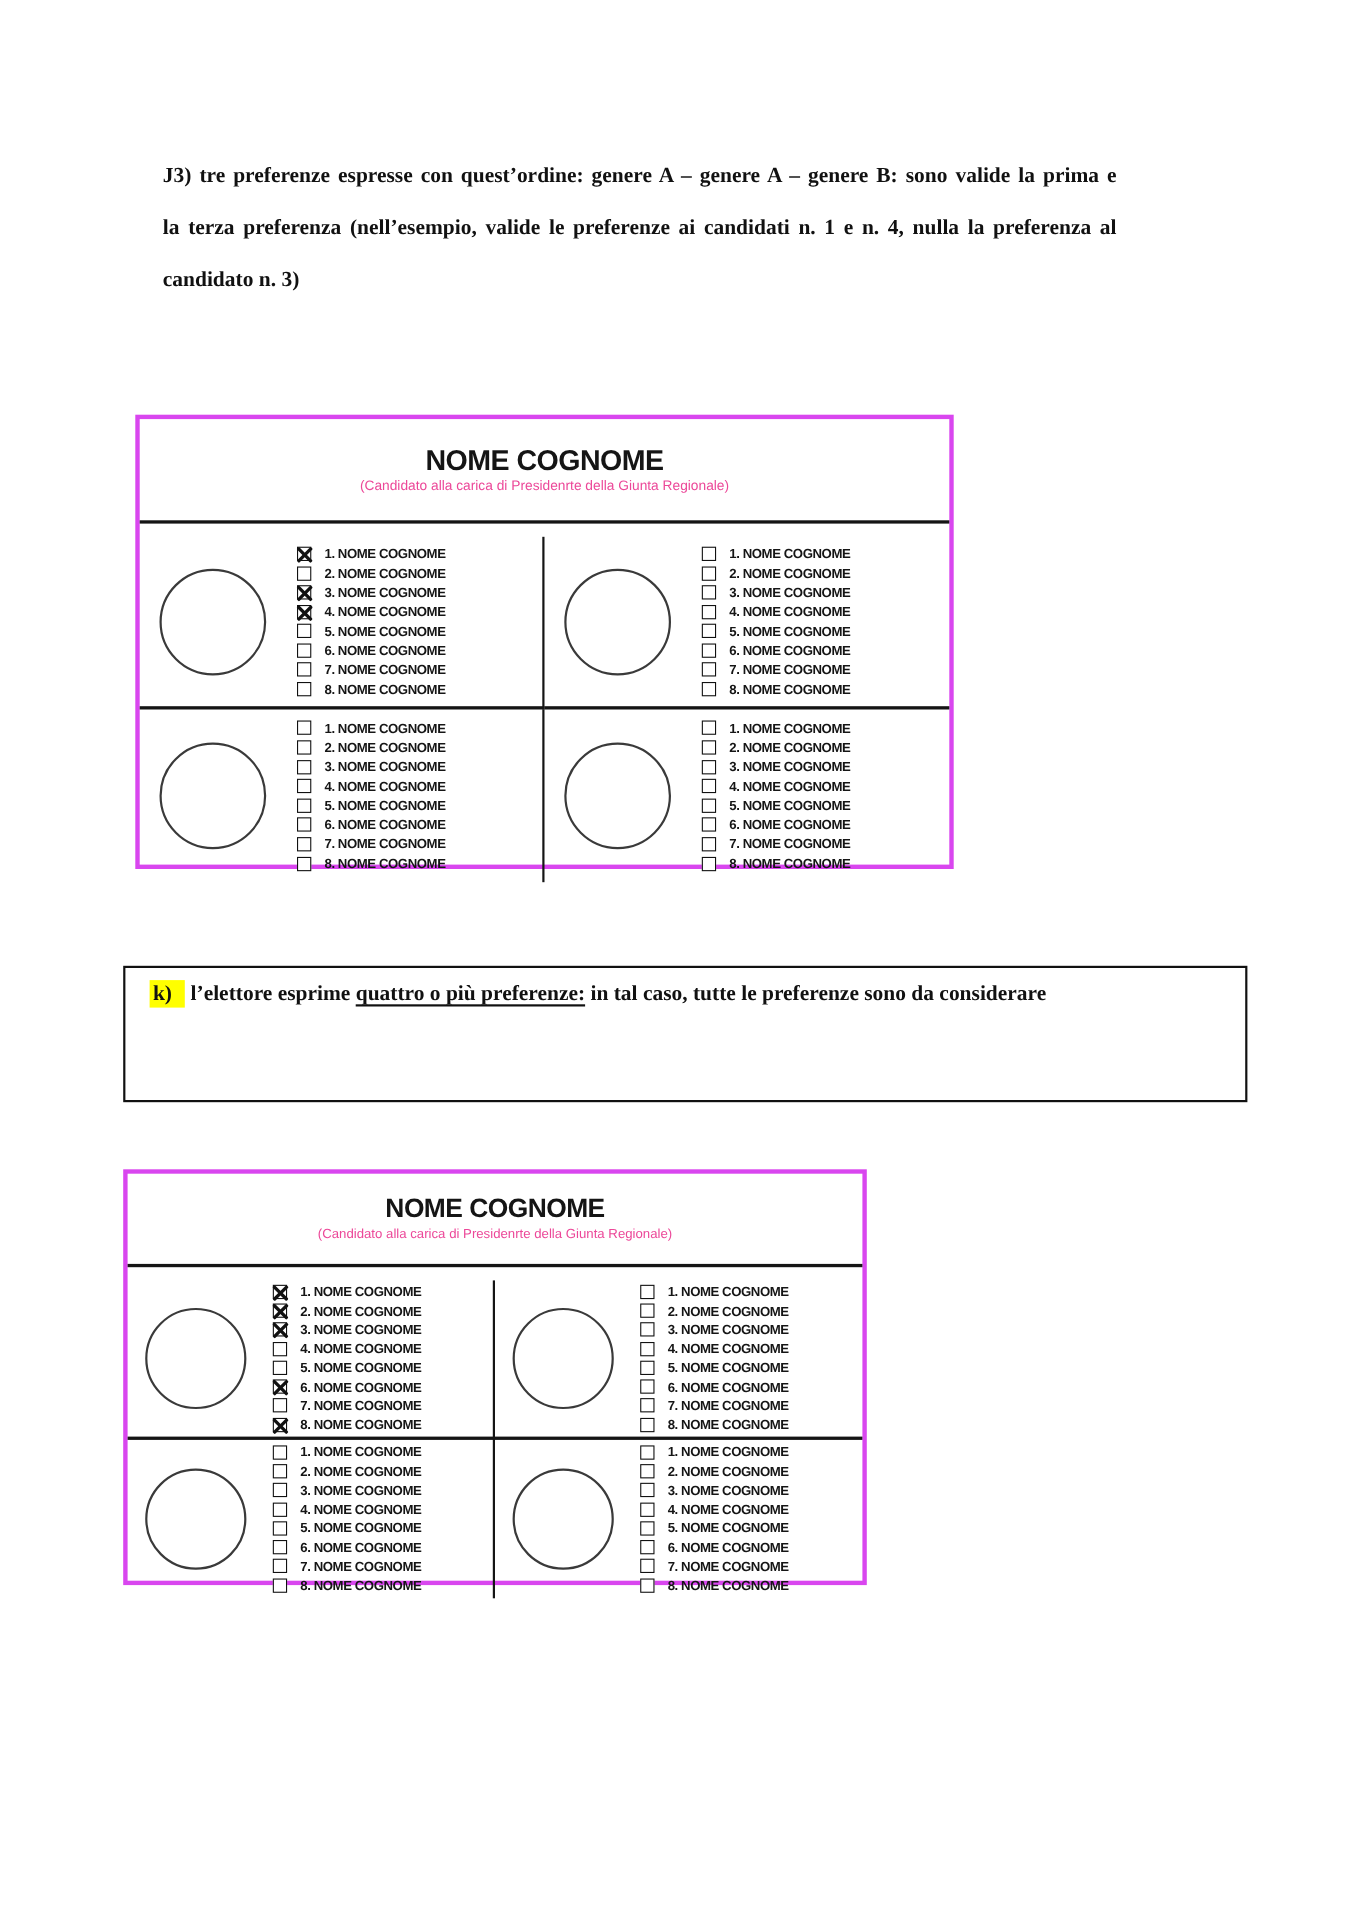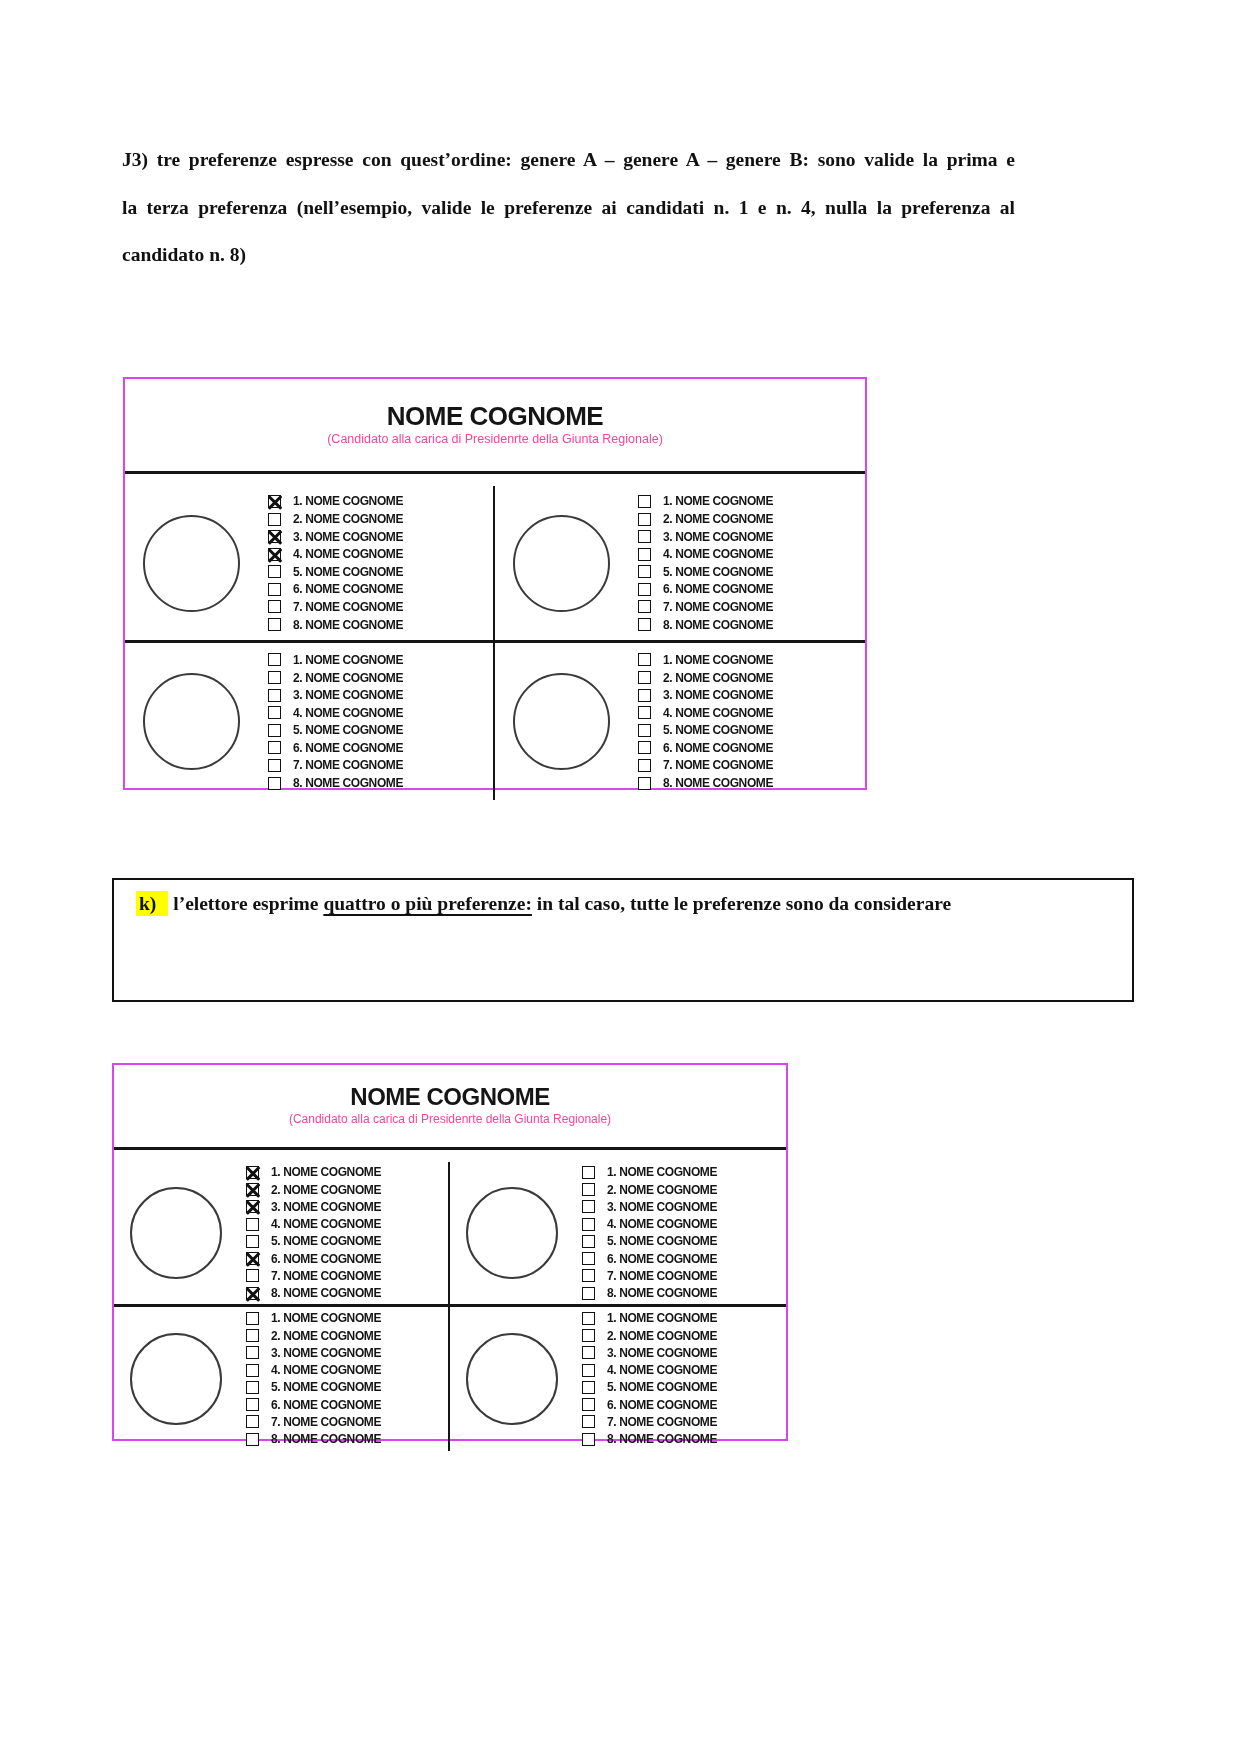--- a/index.html
+++ b/index.html
@@ -6,25 +6,26 @@
   body{
     width:1239px;height:1753px;position:relative;background:#ffffff;
     font-family:"Liberation Serif",serif;color:#111;
   }
   
   .intro{position:absolute;left:122px;top:136px;width:893px;}
   .iline{
     font-family:"Liberation Serif",serif;font-weight:bold;font-size:19.5px;
     line-height:47.5px;color:#111;text-align:justify;text-align-last:justify;
     white-space:normal;
+    margin-left:26px;
   }
   .iline:last-child{text-align-last:left;}
   
   .ballot{
-    position:absolute;border:2px solid #d946ef;background:#fff;box-sizing:border-box;
+    position:absolute;border:4px solid #d946ef;background:#fff;box-sizing:border-box;
     font-family:"Liberation Sans",sans-serif;
   }
   .ballot-1{left:123px;top:377px;width:744px;height:413px;}
   .ballot-2{left:112px;top:1063px;width:676px;height:378px;}
   .ballot-header{
     box-sizing:border-box;border-bottom:3px solid #151515;
     display:flex;flex-direction:column;align-items:center;justify-content:flex-end;
   }
   .ballot-1 .ballot-header{height:95px;padding-bottom:26px;}
   .ballot-2 .ballot-header{height:85px;padding-bottom:22px;}
@@ -80,21 +81,21 @@
   .kline:last-child{text-align-last:left;}
   .k-hl{background:#ffff00;padding:2px 12px 2px 3px;}
   .u{text-decoration:underline;text-decoration-thickness:1.5px;text-underline-offset:3.5px;}
 </style>
 </head>
 <body>
 
 <div class="intro">
     <div class="iline">J3) tre preferenze espresse con quest’ordine: genere A – genere A – genere B: sono valide la prima e</div>
     <div class="iline">la terza preferenza (nell’esempio, valide le preferenze ai candidati n. 1 e n. 4, nulla la preferenza al</div>
-    <div class="iline">candidato n. 8)</div>
+    <div class="iline">candidato n. 3)</div>
   </div>
 
 <div class="ballot ballot-1">
   <div class="ballot-header">
     <div class="ballot-title">NOME COGNOME</div>
     <div class="ballot-subtitle">(Candidato alla carica di Presidenrte della Giunta Regionale)</div>
   </div>
   <div class="ballot-body">
       <div class="quadrant q0">
         <div class="circle"></div>

